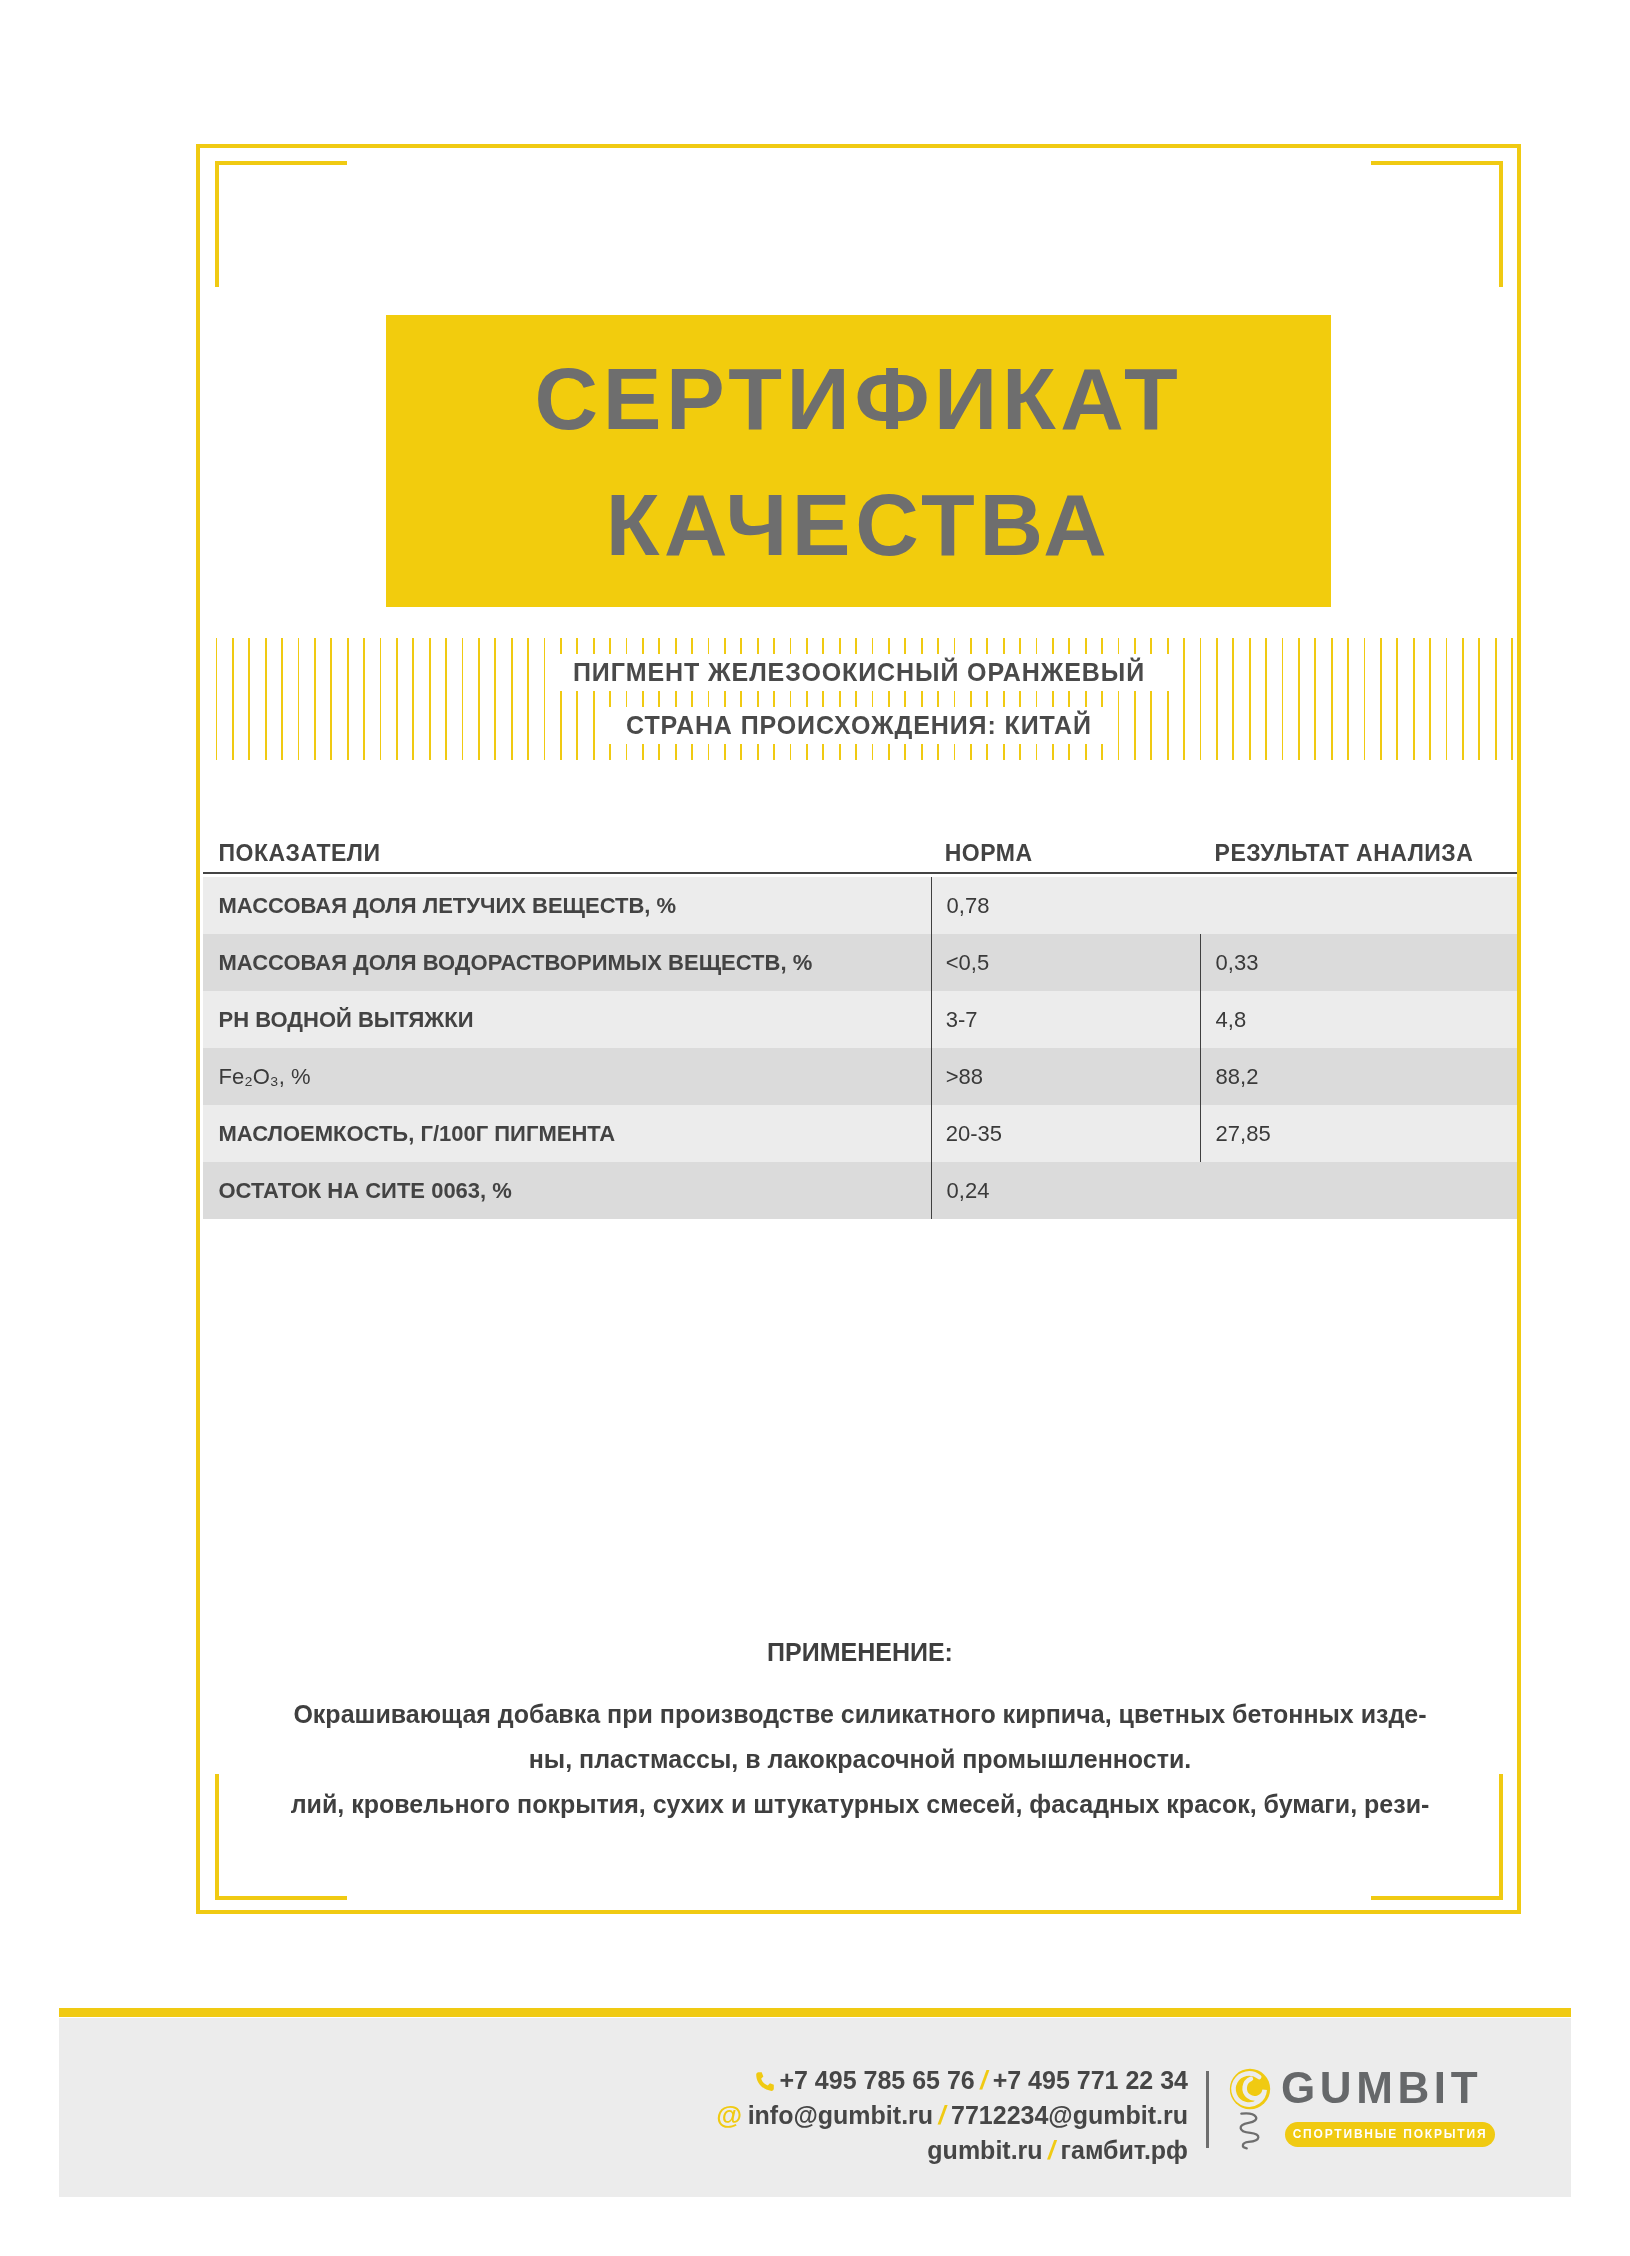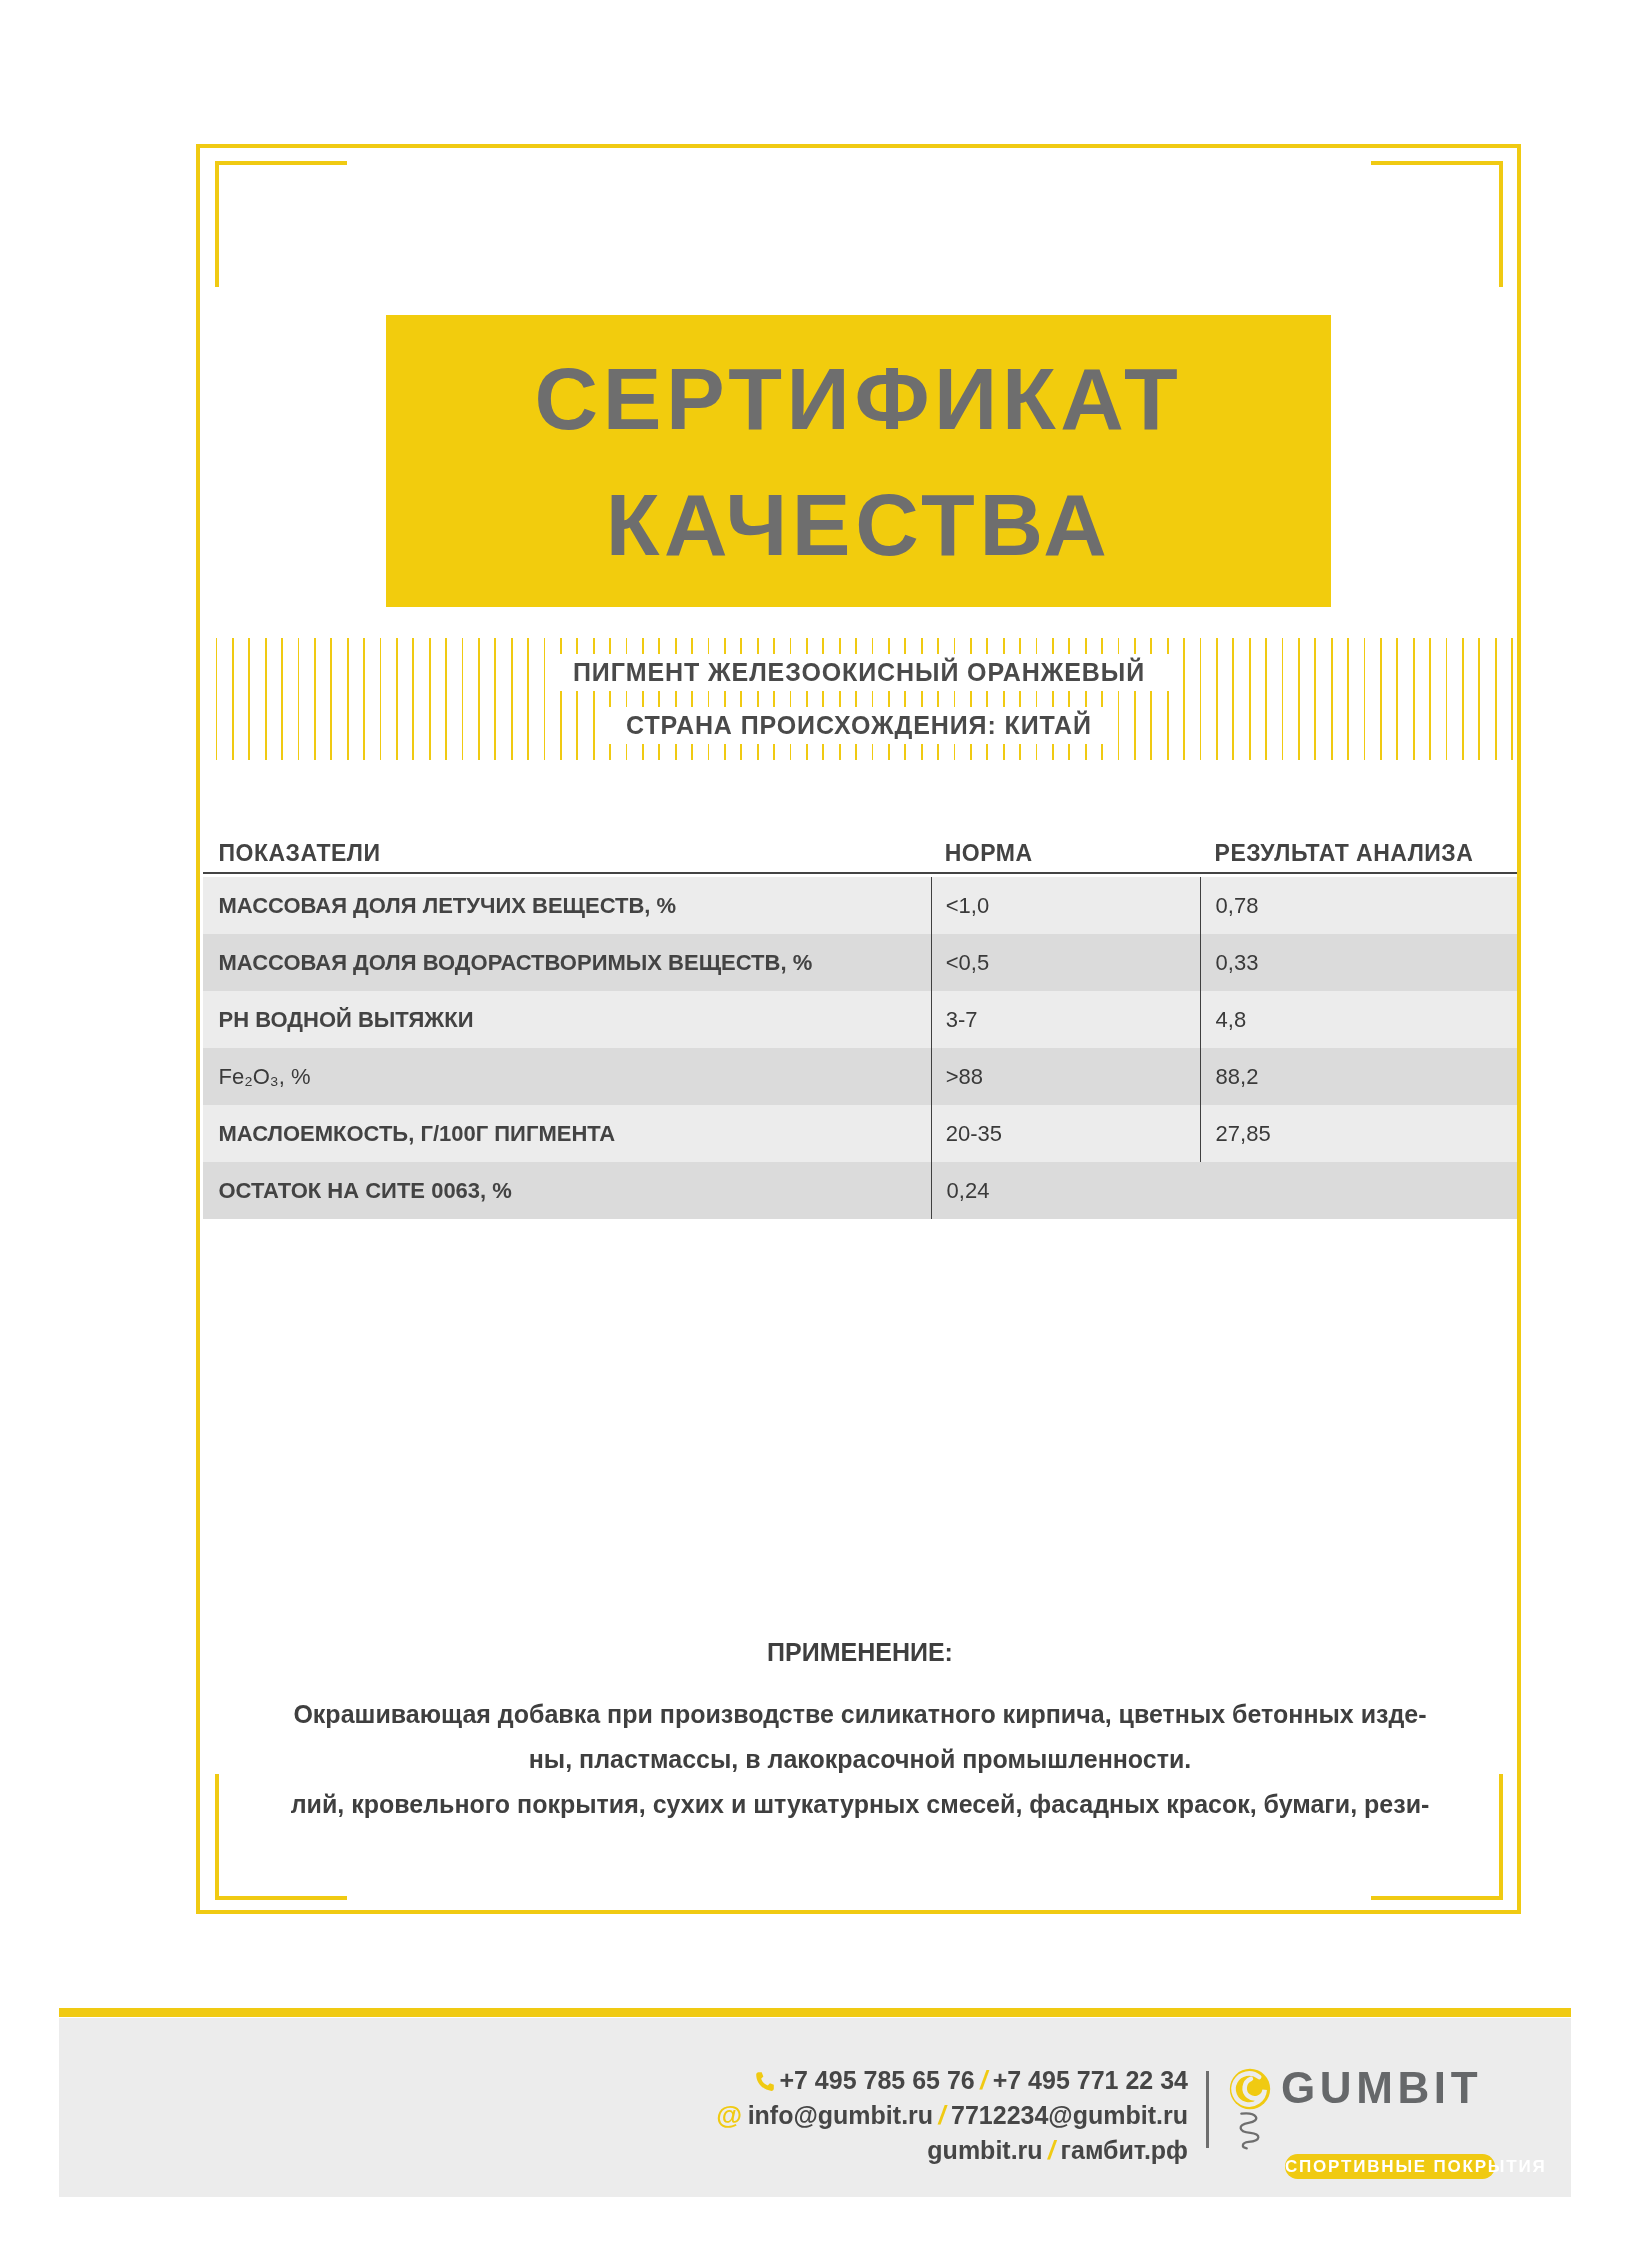--- a/index.html
+++ b/index.html
@@ -61,21 +61,21 @@
   .contacts .sep { color:#F0CA12; font-style:italic; padding:0 5.5px; }
   .contacts .at  { color:#F0CA12; font-size:26.5px; padding-right:5.5px; }
   .contacts svg  { vertical-align:-2.7px; margin-right:3.7px; }
   .footer-divider { position:absolute; left:1206px; top:2071px; width:2.7px; height:77px; background:#6E6E6E; }
   .logo-mark   { position:absolute; left:1228px; top:2067px; }
   .logo-spring { position:absolute; left:1234px; top:2111px; }
   .logo-text   { position:absolute; left:1281px; top:2063px; font-size:44px; font-weight:800;
                  letter-spacing:4.6px; color:#66686A; white-space:nowrap; }
   .logo-pill   { position:absolute; left:1285px; top:2122px; width:210px; height:25px;
                  background:#F0CA12; border-radius:12.8px; text-align:center; line-height:25px;
-                 font-size:17px; font-weight:bold; letter-spacing:1.8px; color:#ffffff; white-space:nowrap;margin-top:32px; }
+                 font-size:12px; font-weight:bold; letter-spacing:1.8px; color:#ffffff; white-space:nowrap; }
 </style>
 </head>
 <body>
 
 <div id="page">
 
   <div class="frame"></div>
   <div class="bracket tl"></div>
   <div class="bracket tr"></div>
   <div class="bracket bl"></div>
@@ -93,21 +93,20 @@
 
   <div class="tbl-header">
     <div>ПОКАЗАТЕЛИ</div>
     <div>НОРМА</div>
     <div>РЕЗУЛЬТАТ АНАЛИЗА</div>
   </div>
 
   <div class="tbl-rows">
     <div class="tbl-row">
       <div class="c-label">МАССОВАЯ ДОЛЯ ЛЕТУЧИХ ВЕЩЕСТВ, %</div>
-      <div class="c-norm">&lt;1,0</div>
       <div class="c-result">0,78</div>
     </div>
     <div class="tbl-row">
       <div class="c-label">МАССОВАЯ ДОЛЯ ВОДОРАСТВОРИМЫХ ВЕЩЕСТВ, %</div>
       <div class="c-norm">&lt;0,5</div>
       <div class="c-result">0,33</div>
     </div>
     <div class="tbl-row">
       <div class="c-label">РН ВОДНОЙ ВЫТЯЖКИ</div>
       <div class="c-norm">3-7</div>

